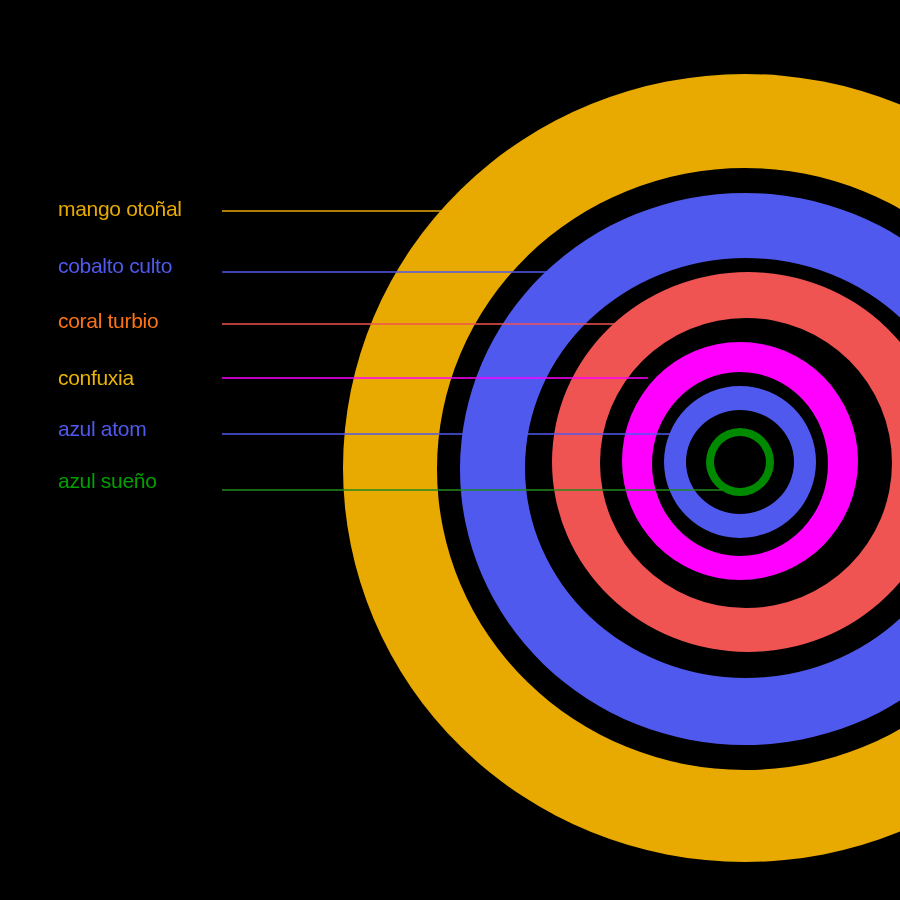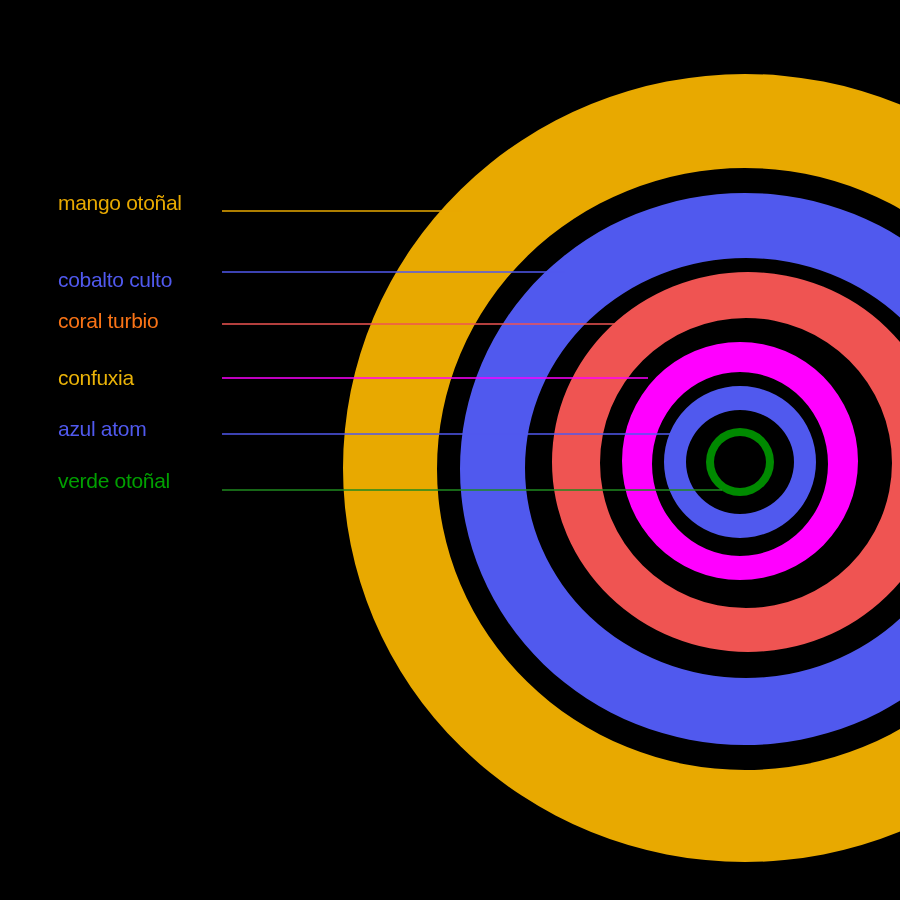--- a/index.html
+++ b/index.html
@@ -23,18 +23,18 @@
   <g id="leaders">
       <line x1="222" x2="462" y1="211" y2="211" stroke="#E8A900" stroke-width="1.4"></line>
       <line x1="222" x2="565" y1="272" y2="272" stroke="#5059EE" stroke-width="1.4"></line>
       <line x1="222" x2="628" y1="324" y2="324" stroke="#EF5452" stroke-width="1.4"></line>
       <line x1="222" x2="648" y1="378" y2="378" stroke="#FF00FF" stroke-width="1.4"></line>
       <line x1="222" x2="671" y1="434" y2="434" stroke="#5059EE" stroke-width="1.4"></line>
       <line x1="222" x2="722" y1="490" y2="490" stroke="#1f8a1f" stroke-width="1.4"></line>
     </g>
 </svg>
 
-<div class="label" style="top:192px;color:#E8A900;">mango otoñal</div>
-<div class="label" style="top:255px;color:#5059EE;margin-top:14px;">cobalto culto</div>
+<div class="label" style="top:198px;color:#E8A900;">mango otoñal</div>
+<div class="label" style="top:255px;color:#5059EE;">cobalto culto</div>
 <div class="label" style="top:310px;color:#f97316;">coral turbio</div>
 <div class="label" style="top:367px;color:#eab308;">confuxia</div>
 <div class="label" style="top:418px;color:#5059EE;">azul atom</div>
-<div class="label" style="top:470px;color:#00A000;">verde otoñal</div>
+<div class="label" style="top:470px;color:#00A000;">azul sueño</div>
 
 </body></html>

